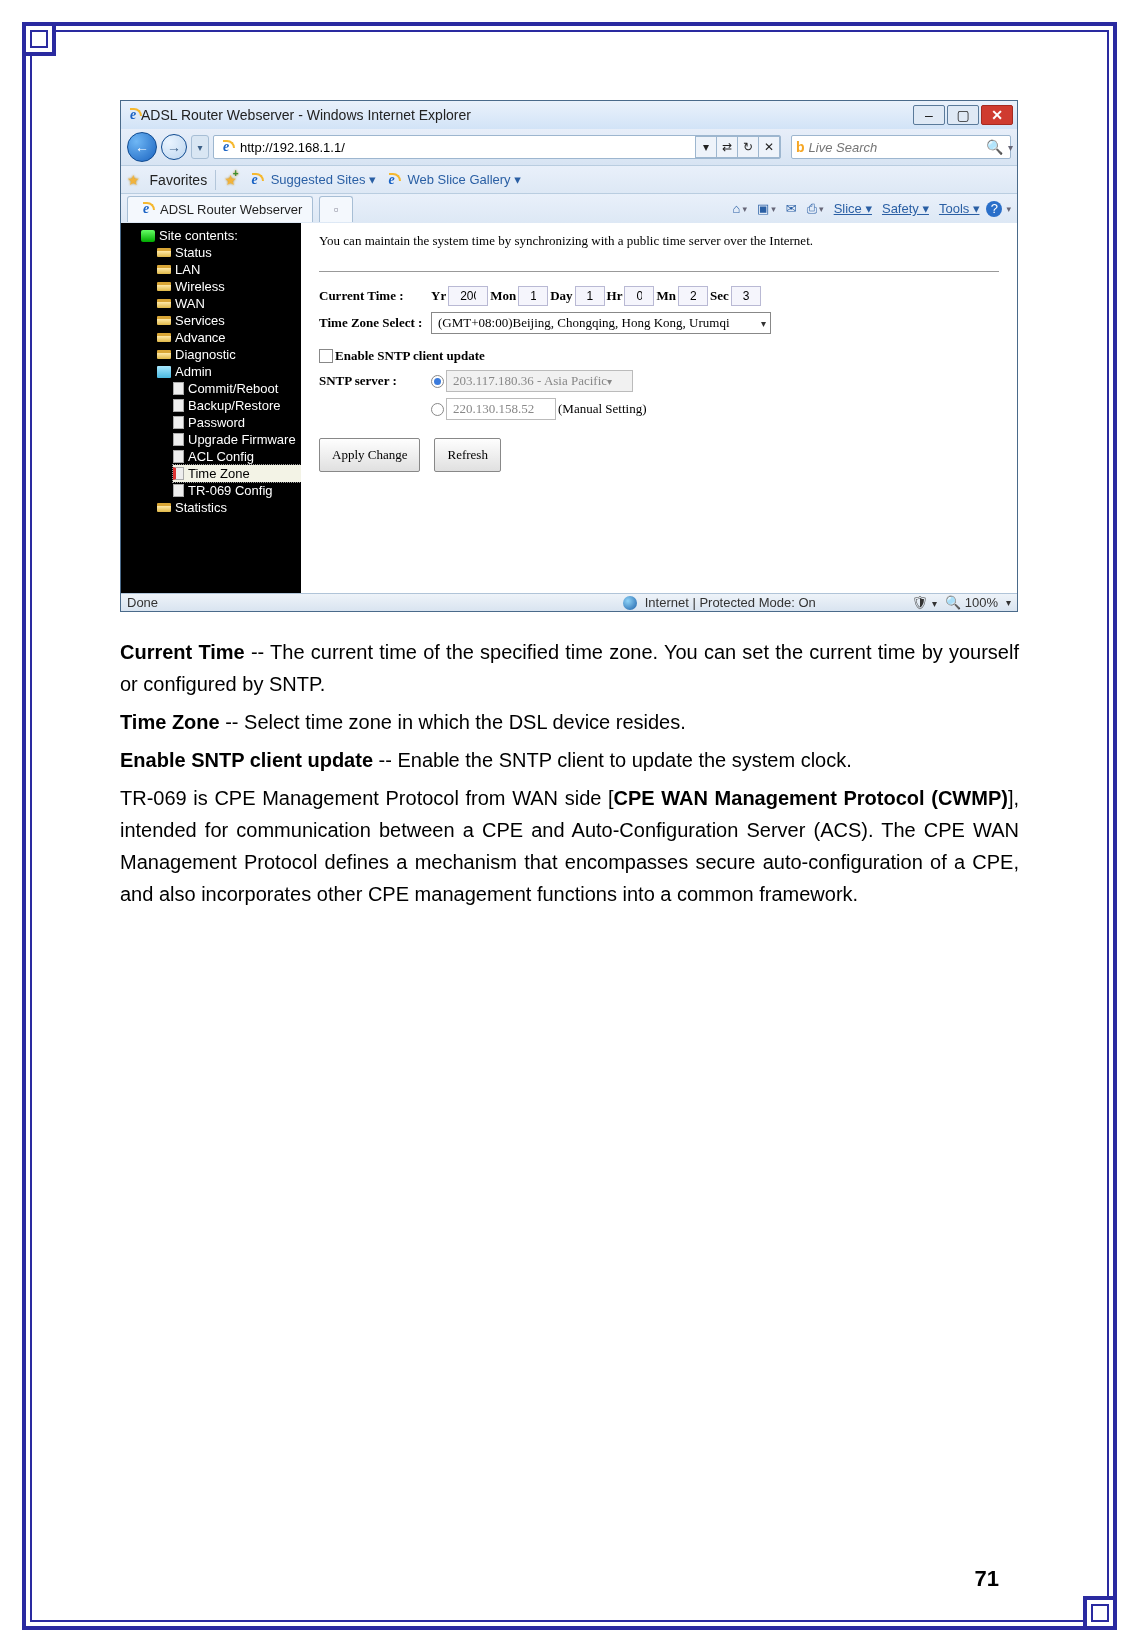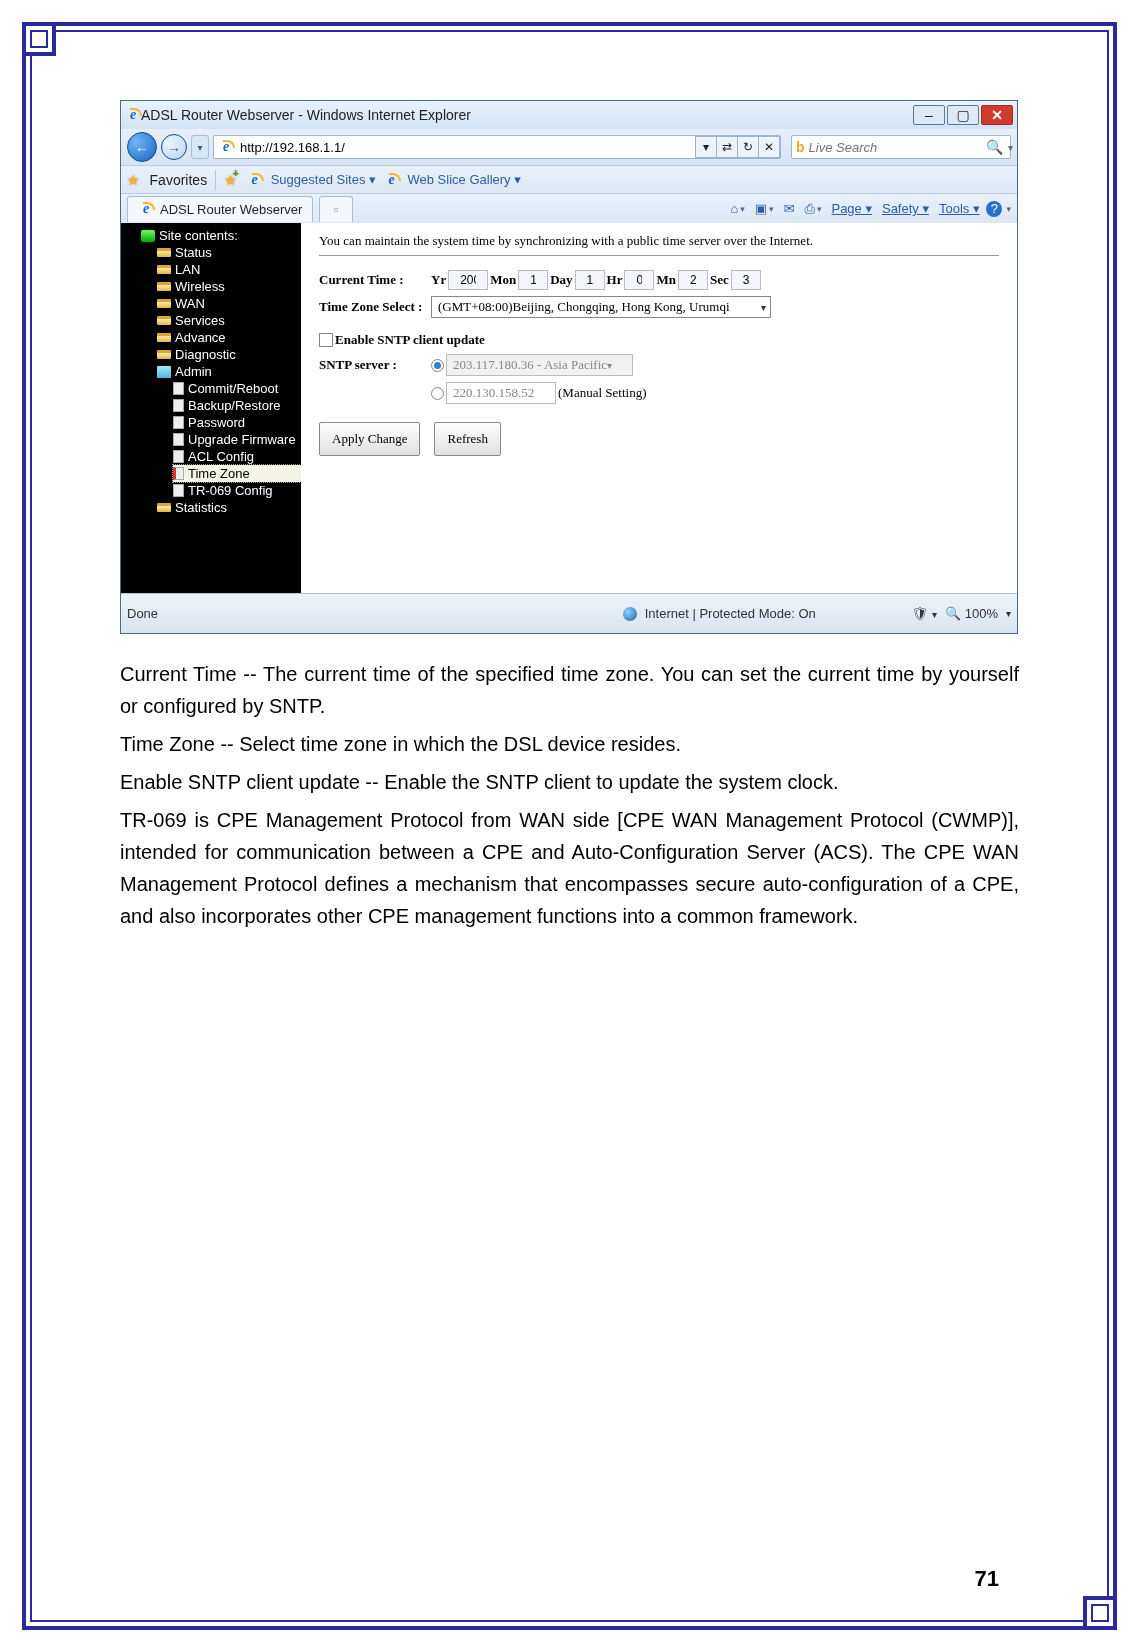--- a/index.html
+++ b/index.html
@@ -95,44 +95,44 @@
   .sidebar .ico { width: 14px; height: 12px; display: inline-block; }
   .ico.tree { background: linear-gradient(#6f6, #0a0); border-radius: 2px; }
   .ico.folder { background: linear-gradient(#ffe9a8, #e0b848); border-radius: 1px; border-top: 3px solid #d9a636; height: 9px; }
   .ico.folder-open { background: linear-gradient(#a8e9ff, #48b8e0); border-radius: 1px; }
   .ico.doc { background: #eee; border: 1px solid #aaa; width: 11px; height: 13px; }
   .ico.doc.red { background: #eee; border-left: 3px solid #d33; }
   .sidebar ul { list-style: none; padding-left: 16px; }
   .sidebar li { padding: 0; }
   .mainpane { flex: 1; padding: 10px 18px; font-family: "Times New Roman", serif; color: #000; font-size: 14px; }
   .mainpane h2 { color: #1236c8; font-size: 22px; font-style: italic; font-weight: bold; margin-bottom: 8px; }
-  .mainpane .desc { font-size: 13px; margin-bottom: 6px; }
+  .mainpane .desc { font-size: 13px; margin-bottom: 22px; }
   .mainpane hr { border: none; border-top: 1px solid #999; margin: 6px 0 14px; }
   .formrow { display: flex; align-items: center; gap: 2px; margin-bottom: 6px; font-size: 13px; }
   .formrow .lab { font-weight: bold; min-width: 110px; }
   .tin { border: 1px solid #b9b9d4; background: #f5f5fc; height: 20px; width: 30px; text-align: right; padding: 0 11px; font-size: 12px; }
   .selbox { border: 1px solid #888; background: #fff; height: 22px; padding: 0 18px 0 6px; font-size: 13px; position: relative; display: inline-flex; align-items: center; min-width: 340px; }
   .selbox .tri2 { position: absolute; right: 4px; font-size: 10px; color: #333; }
   .chk { width: 14px; height: 14px; border: 1px solid #888; display: inline-block; vertical-align: middle; }
   .rad { width: 13px; height: 13px; border: 1px solid #888; border-radius: 50%; display: inline-flex; align-items: center; justify-content: center; vertical-align: middle; }
   .rad .dot { width: 7px; height: 7px; background: #3b7bdc; border-radius: 50%; }
   .srvbox { border: 1px solid #bbb; background: #f1f1f1; height: 22px; padding: 0 20px 0 6px; font-size: 13px; display: inline-flex; align-items: center; min-width: 180px; color: #888; }
   .srvbox.active { background: #fff; }
   .btn { border: 1px solid #888; background: linear-gradient(#fefefe, #e0e0e0); height: 24px; padding: 16px 12px; font-size: 13px; border-radius: 2px; display: inline-flex; align-items: center; cursor: pointer; }
   .statusbar {
-    display: flex; align-items: center; height: 40px; padding: 0 6px; gap: 8px;
+    display: flex; align-items: center; height: 18px; padding: 0 6px; gap: 8px;
     background: linear-gradient(#eef3f9, #d9e4f0); border-top: 1px solid #b0c4d8; font-size: 13px; color: #333;
   }
   .statusbar .flex { flex: 1; }
   .statusbar .globe { width: 14px; height: 14px; border-radius: 50%; background: radial-gradient(circle at 35% 35%, #8fd3f7, #1b5fa8); display: inline-block; }
   
   .doctext { margin-top: 24px; font-size: 20px; color: #000; line-height: 1.6; text-align: justify; }
   .doctext p { margin-bottom: 6px; }
   .doctext .h3 { color: #2a52b8; font-weight: bold; font-size: 21px; margin-top: 26px; margin-bottom: 8px; text-align: left; }
-  .doctext b { font-weight: normal; }
+  .doctext b { font-weight: bold; }
   .u { text-decoration: underline; }
   
   .ie-e { width: 16px; height: 16px; display: inline-flex; align-items: center; justify-content: center; color: #1b63c4; font-weight: bold; font-style: italic; font-family: Georgia, serif; font-size: 14px; position: relative; }
   .ie-e::after { content: ""; position: absolute; top: 1px; right: -1px; width: 10px; height: 6px; border: 2px solid #f5b82f; border-bottom: none; border-left: none; border-radius: 0 10px 0 0; }
   .star-add { display: inline-flex; position: relative; }
   .star-add::after { content: "+"; position: absolute; right: -2px; top: -4px; font-size: 10px; color: #3a8f2f; font-weight: bold; }
 </style>
 </head>
 <body>
 
@@ -236,21 +236,21 @@
             <span class="tri">▾</span>
           </span>
         <span class="c">
             <span>✉</span>
           </span>
         <span class="c">
             <span>⎙</span>
             <span class="tri">▾</span>
           </span>
         <span class="c">
-            <span class="u">Page ▾</span>
+            <span class="u">Slice ▾</span>
           </span>
         <span class="c">
             <span class="u">Safety ▾</span>
           </span>
         <span class="c">
             <span class="u">Tools ▾</span>
           </span>
         <span class="c" style="background:#2a6fc9;color:#fff;border-radius:50%;width:16px;height:16px;justify-content:center;">
             <span>?</span>
           </span>

